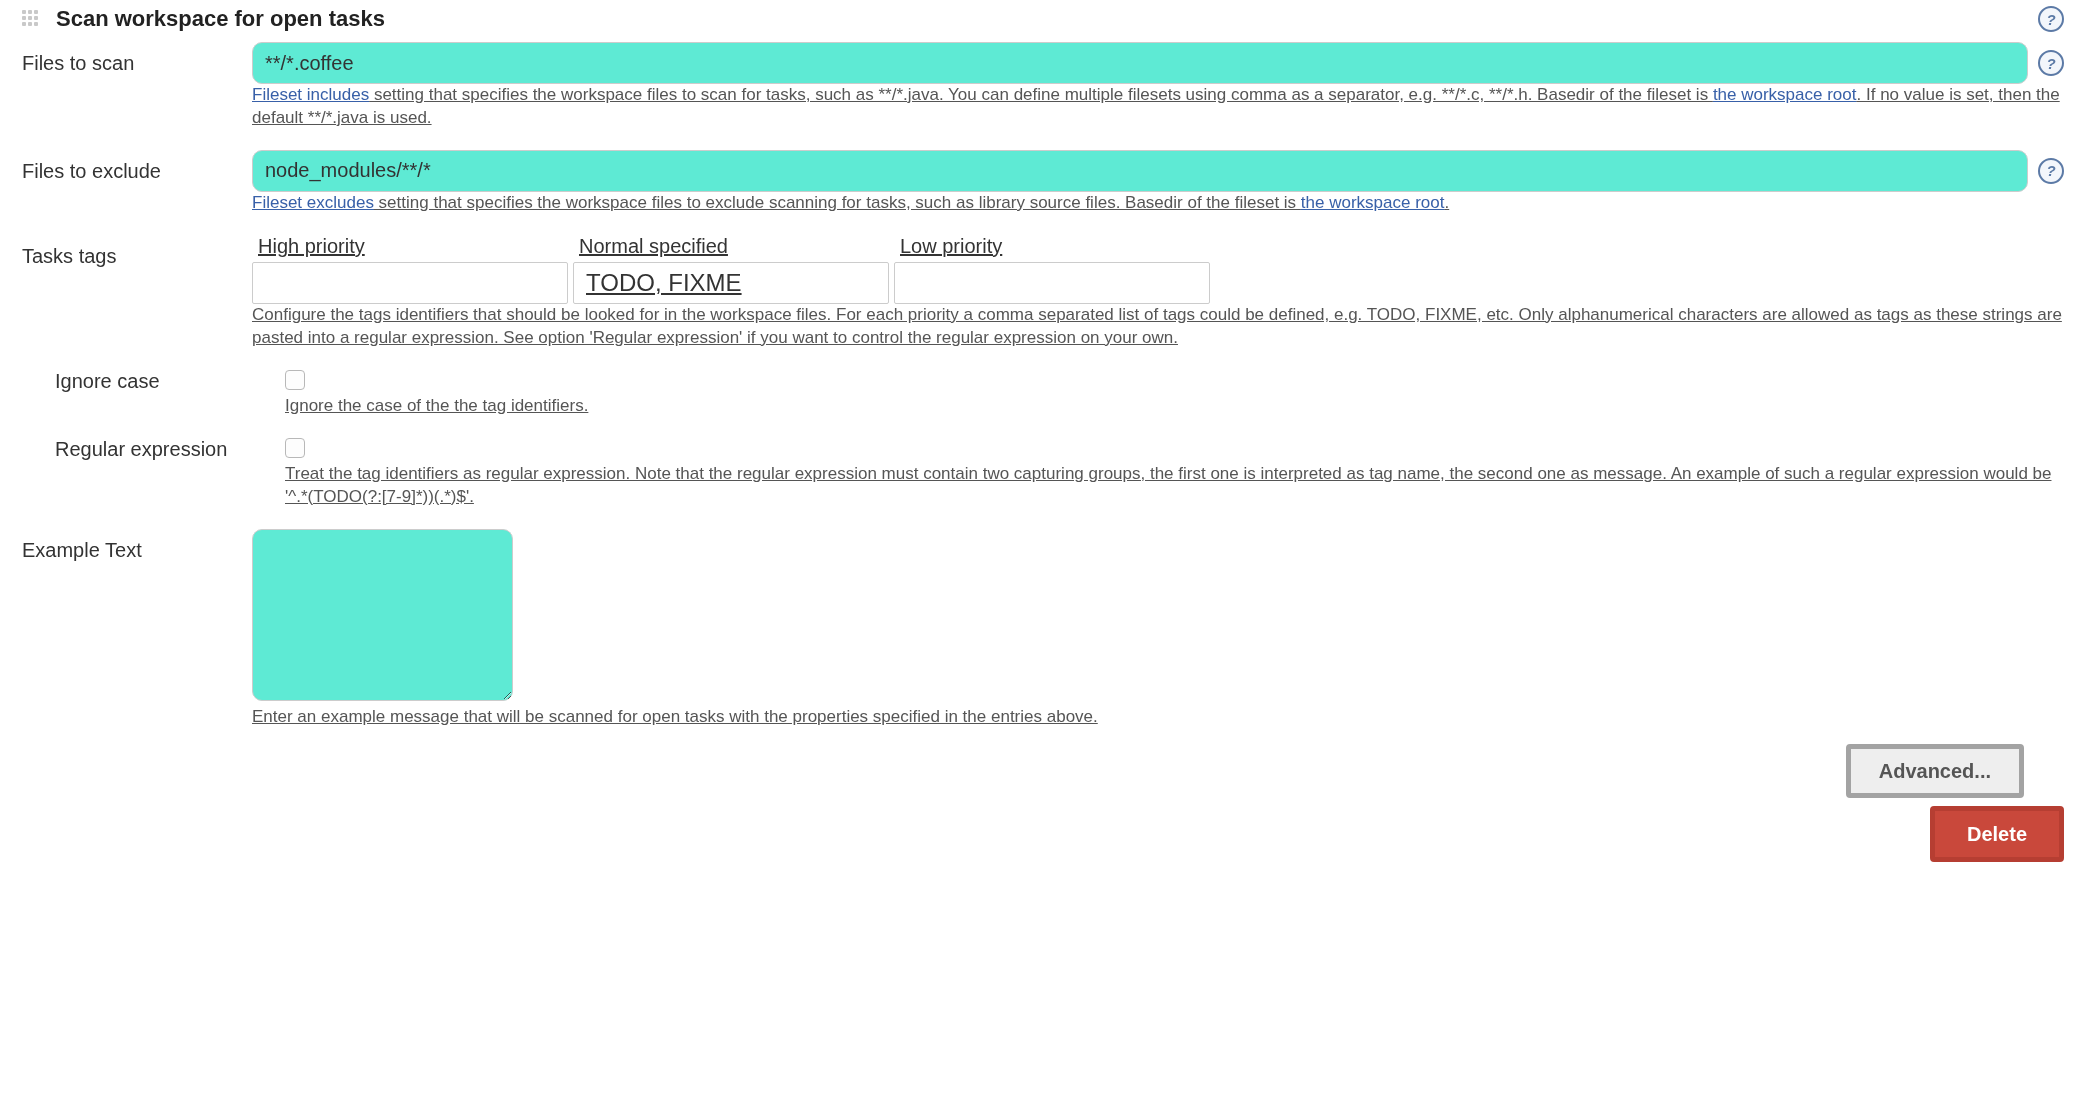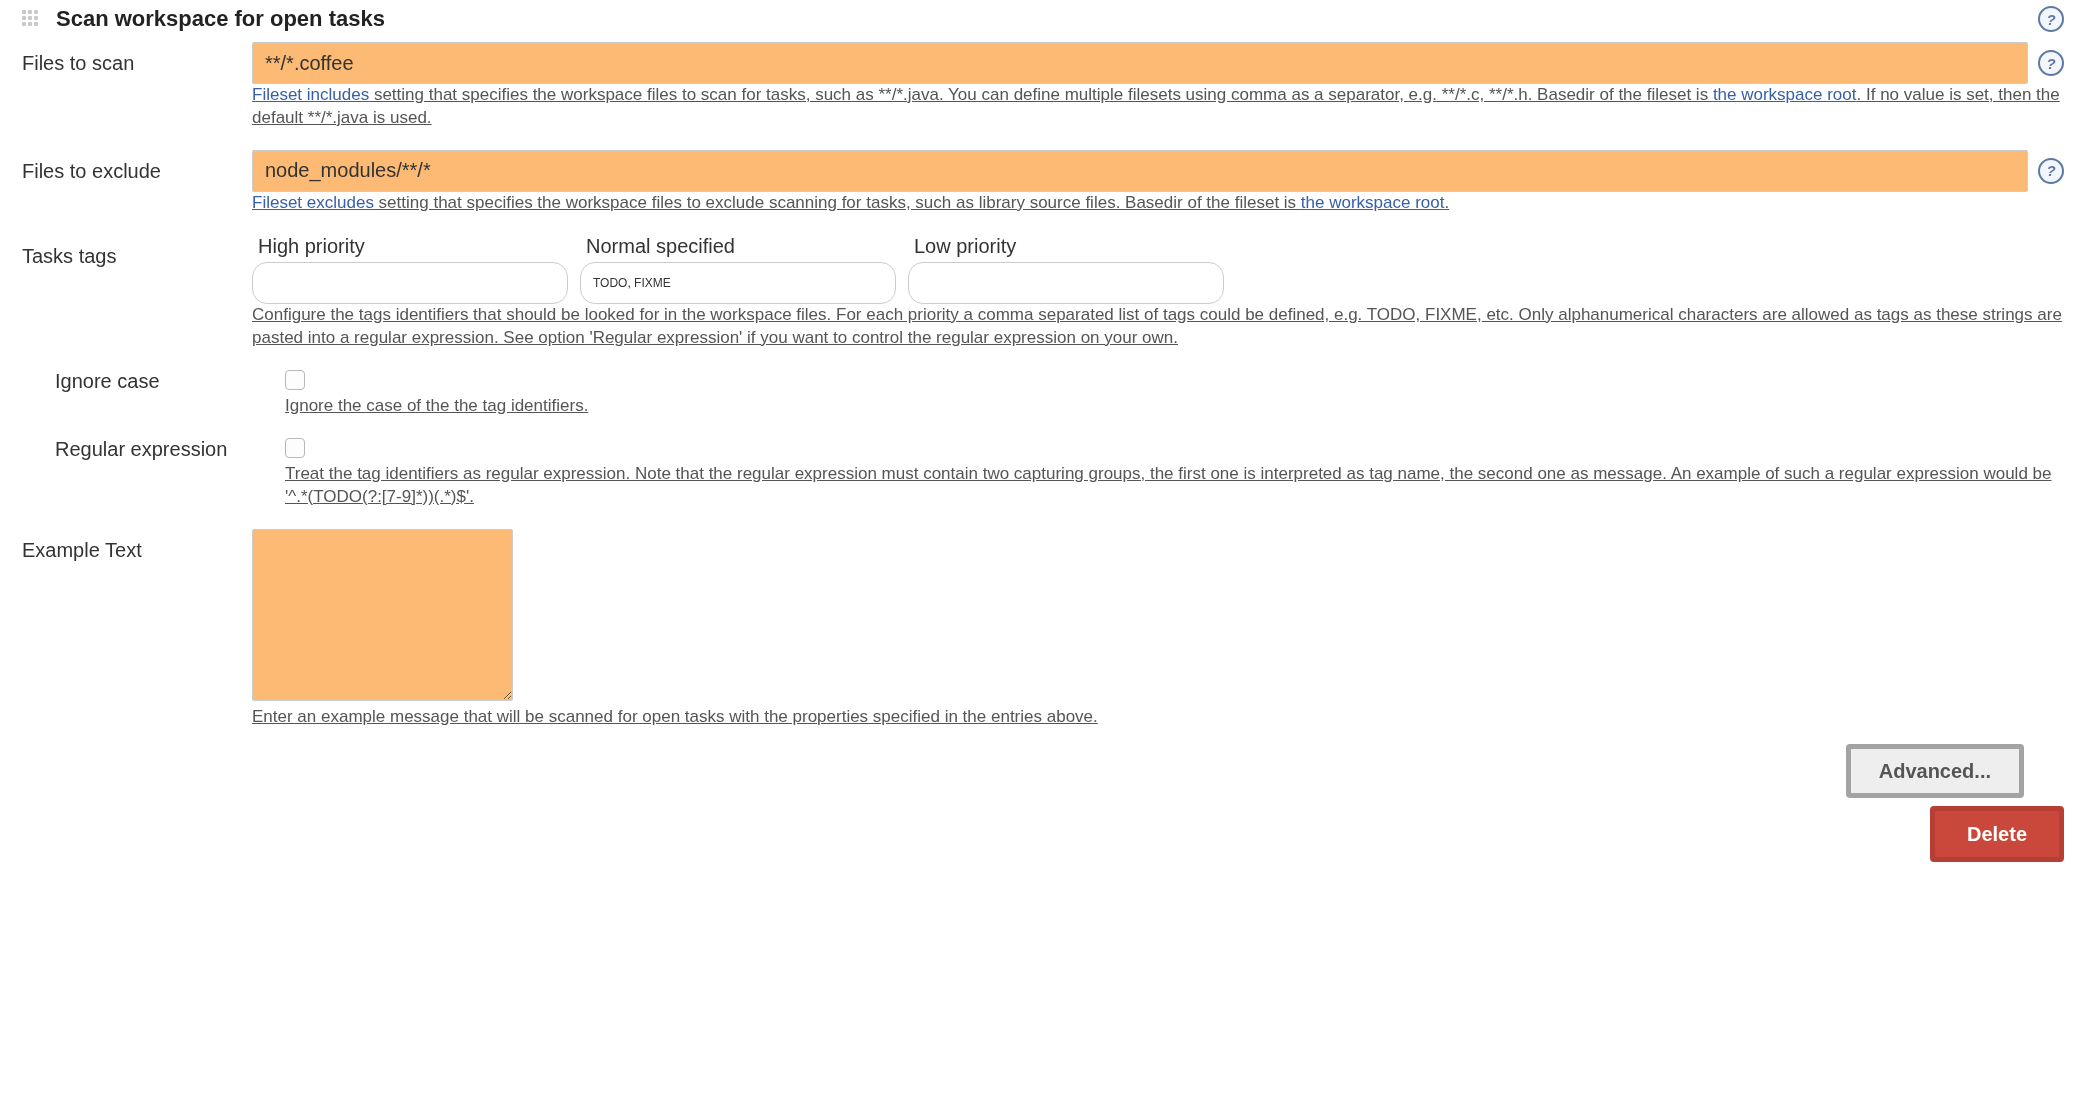--- a/index.html
+++ b/index.html
@@ -64,22 +64,22 @@
     display: flex;
     align-items: center;
     gap: 10px;
   }
   .text-input {
     flex: 1;
     height: 40px;
     padding: 0 12px;
     font-size: 20px;
     border: 1px solid #cccccc;
-    border-radius: 2px;
-    background: #fdba74;
+    border-radius: 10px;
+    background: #5eead4;
     color: #333;
   }
   textarea.text-input {
     height: 150px;
     padding: 10px 12px;
     resize: both;
     font-size: 18px;
   }
   .desc {
     margin-bottom: 16px;
@@ -105,38 +105,39 @@
     font-weight: bold;
     color: #5c7aa6;
     font-style: italic;
     background: #f3f6fb;
     flex: 0 0 auto;
   }
 
   
   .priority-row {
     display: flex;
-    gap: 12px;
+    gap: 5px;
+    text-decoration: underline;
   }
   .priority-block {
     display: flex;
     flex-direction: column;
   }
   .priority-label {
     font-size: 20px;
     color: #333;
     margin: 0 0 4px 6px;
   }
   .priority-input {
     width: 290px;
     height: 40px;
     padding: 0 12px;
-    font-size: 12px;
+    font-size: 24px;
     border: 1px solid #cccccc;
-    border-radius: 15px;
+    border-radius: 2px;
     background: #fff;
     color: #333;
   }
 
   
   .checkbox-row .row-label { padding-top: 0; margin-left: 33px; }
   .chk {
     width: 18px;
     height: 18px;
     border: 1px solid #b8b8b8;

